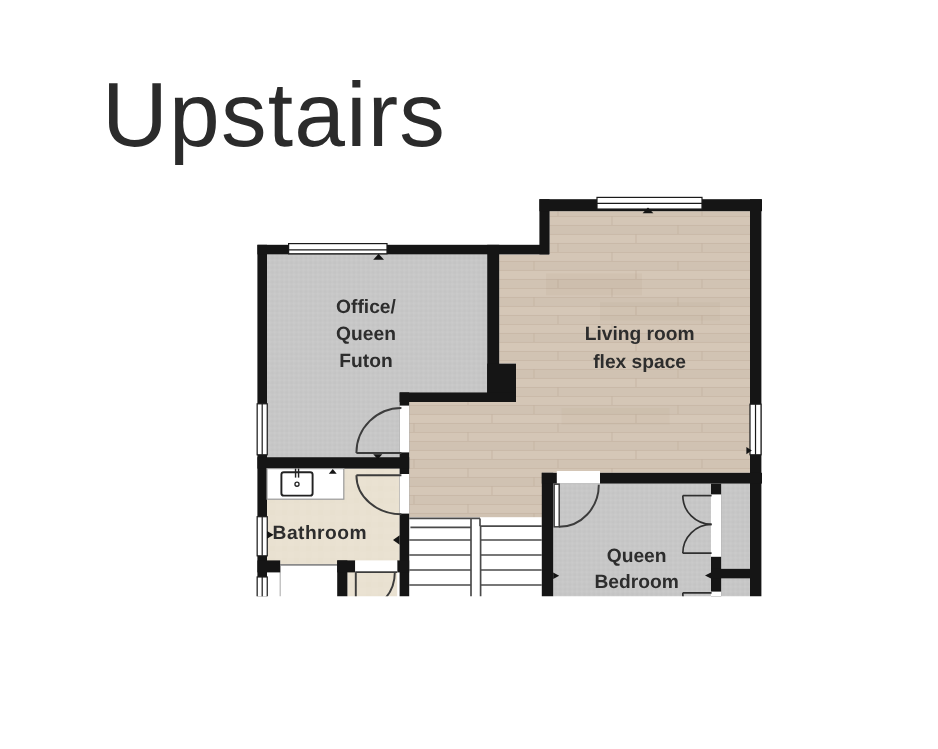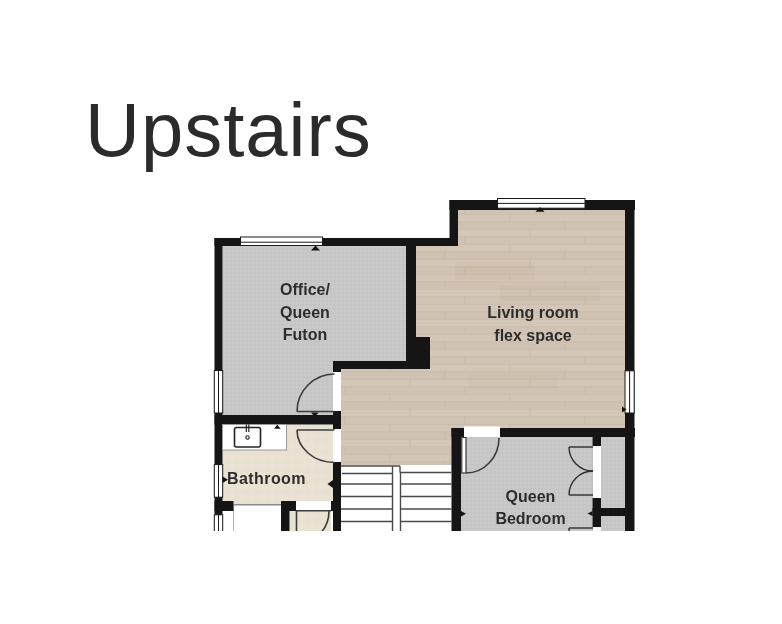--- a/index.html
+++ b/index.html
@@ -1,16 +1,16 @@
 <!DOCTYPE html>
 <html><head>
 <meta charset="utf-8">
 <style>
 html,body{margin:0;padding:0;background:#ffffff;}
-#page{position:relative;width:782px;height:497px;background:#ffffff;overflow:hidden;margin-top:34px;}
+#page{position:relative;width:782px;height:497px;background:#ffffff;overflow:hidden;}
 svg{position:absolute;top:0;left:0;}
 text{font-family:"Liberation Sans", sans-serif;}
 </style>
 </head>
 <body>
 <div id="page">
 <svg width="782" height="624" viewBox="0 0 782 624">
 <defs>
 <pattern id="cp" width="4" height="4" patternUnits="userSpaceOnUse">
 <rect width="4" height="4" fill="#c7c7c7"></rect>

